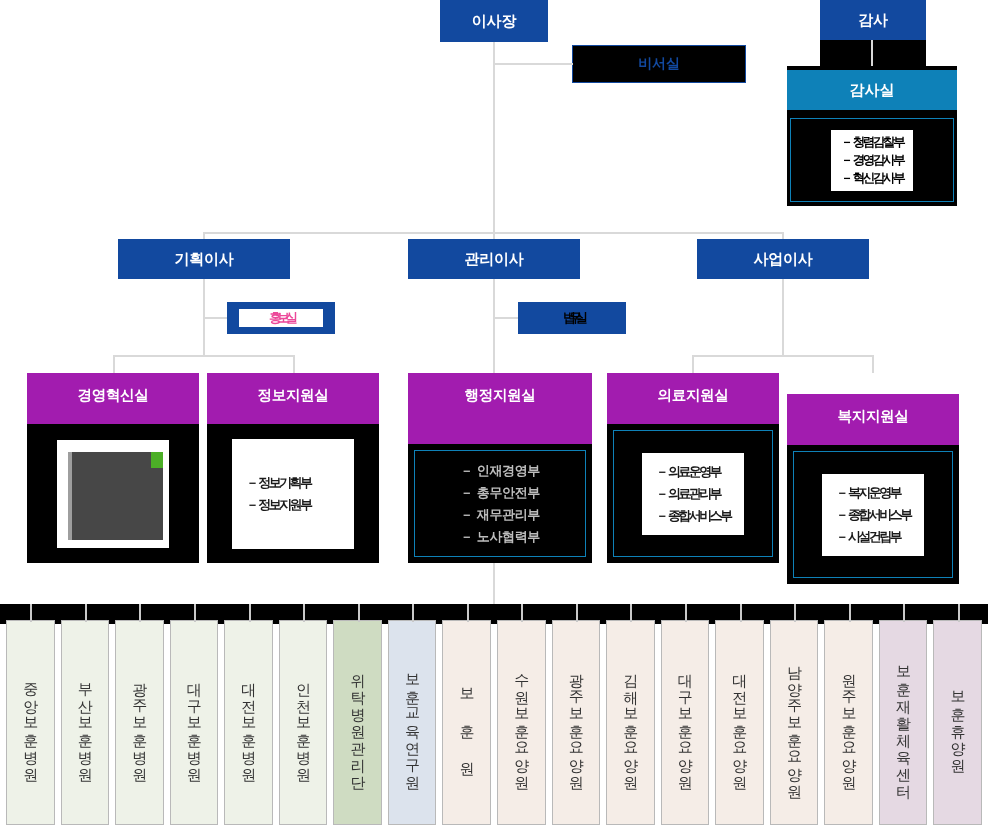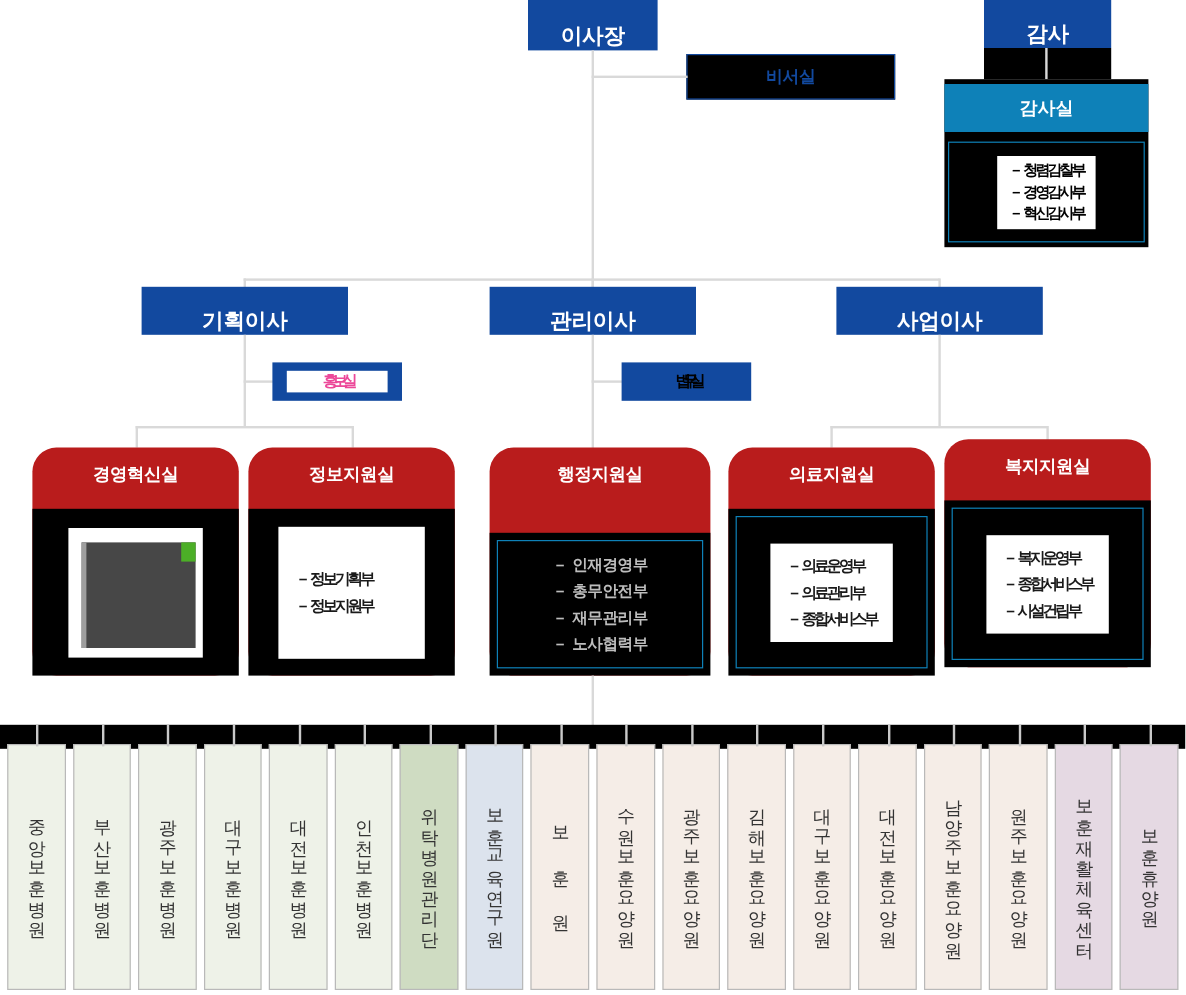--- a/index.html
+++ b/index.html
@@ -29,22 +29,21 @@
     display: flex;
     align-items: center;
     justify-content: center;
     text-align: center;
     font-weight: bold;
     letter-spacing: -0.2px;
   }
   .node-blue {
     background: #12499f;
     color: #ffffff;
-    font-size: 18px;
-    align-items: flex-end;
+    font-size: 15px;
   }
   .node-black {
     background: #000000;
     color: #12499f;
     border: 1px solid #12499f;
     font-size: 14px;
   }
 
   
   .node-blue-white {
@@ -100,22 +99,21 @@
     font-size: 12.5px;
     font-weight: bold;
     letter-spacing: -2.4px;
     white-space: nowrap;
   }
   ul { margin: 0; padding: 0; }
 
   
   .office {
     position: absolute;
-    background: #b91c1c;
-    border-radius: 20px;
+    background: #a21caf;
   }
   .office-title {
     position: absolute;
     top: 0; left: 0; right: 0;
     height: 45px;
     display: flex; align-items: center; justify-content: center;
     color: #ffffff; font-weight: bold; font-size: 14.5px;
     letter-spacing: -0.3px;
   }
   .office-body {
@@ -322,21 +320,21 @@
       <div class="office-inner">
         <ul class="dept-list dept-white-pad">
           <li>－ 의료운영부</li>
           <li>－ 의료관리부</li>
           <li>－ 종합서비스부</li>
         </ul>
       </div>
     </div>
   </div>
 
-  <div class="office" style="left:787px; top:366px; width:172px; height:190px;">
+  <div class="office" style="left:787px; top:394px; width:172px; height:190px;">
     <div class="office-title">
       <span>복지지원실</span>
     </div>
     <div class="office-body" style="top:51px; bottom:0;">
       <div class="office-inner">
         <ul class="dept-list dept-white-pad">
           <li>－ 복지운영부</li>
           <li>－ 종합서비스부</li>
           <li>－ 시설건립부</li>
         </ul>

